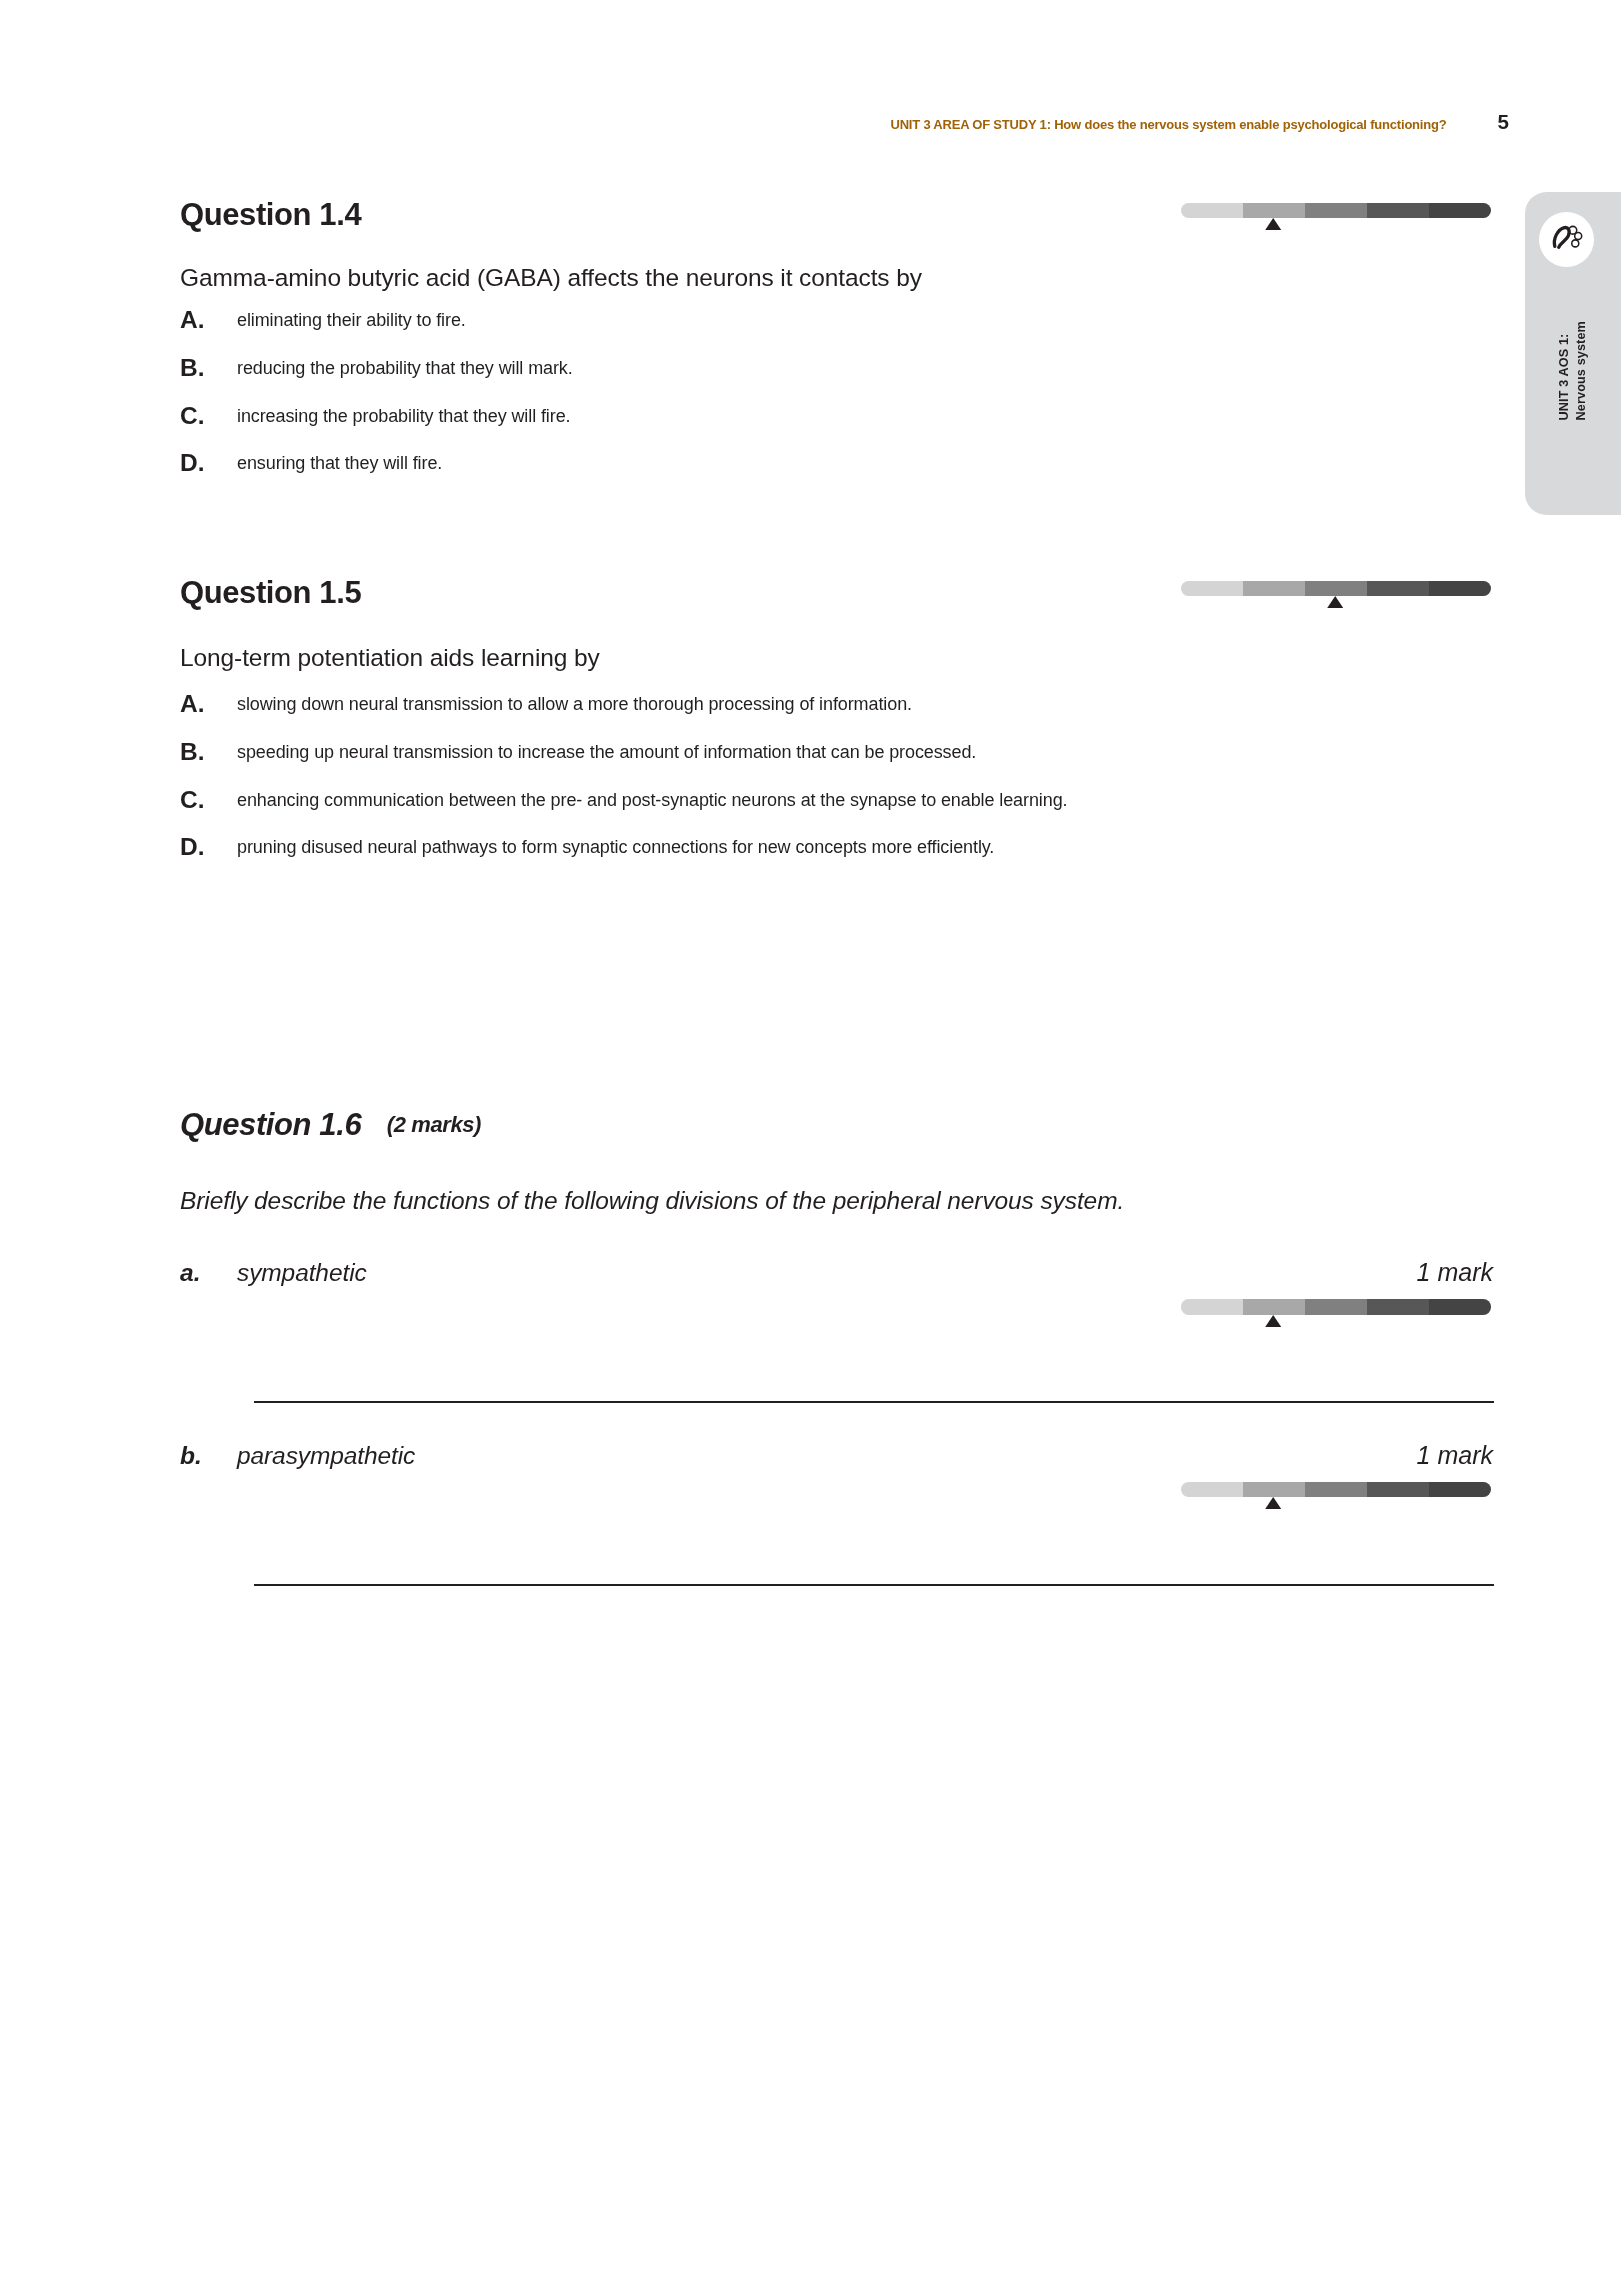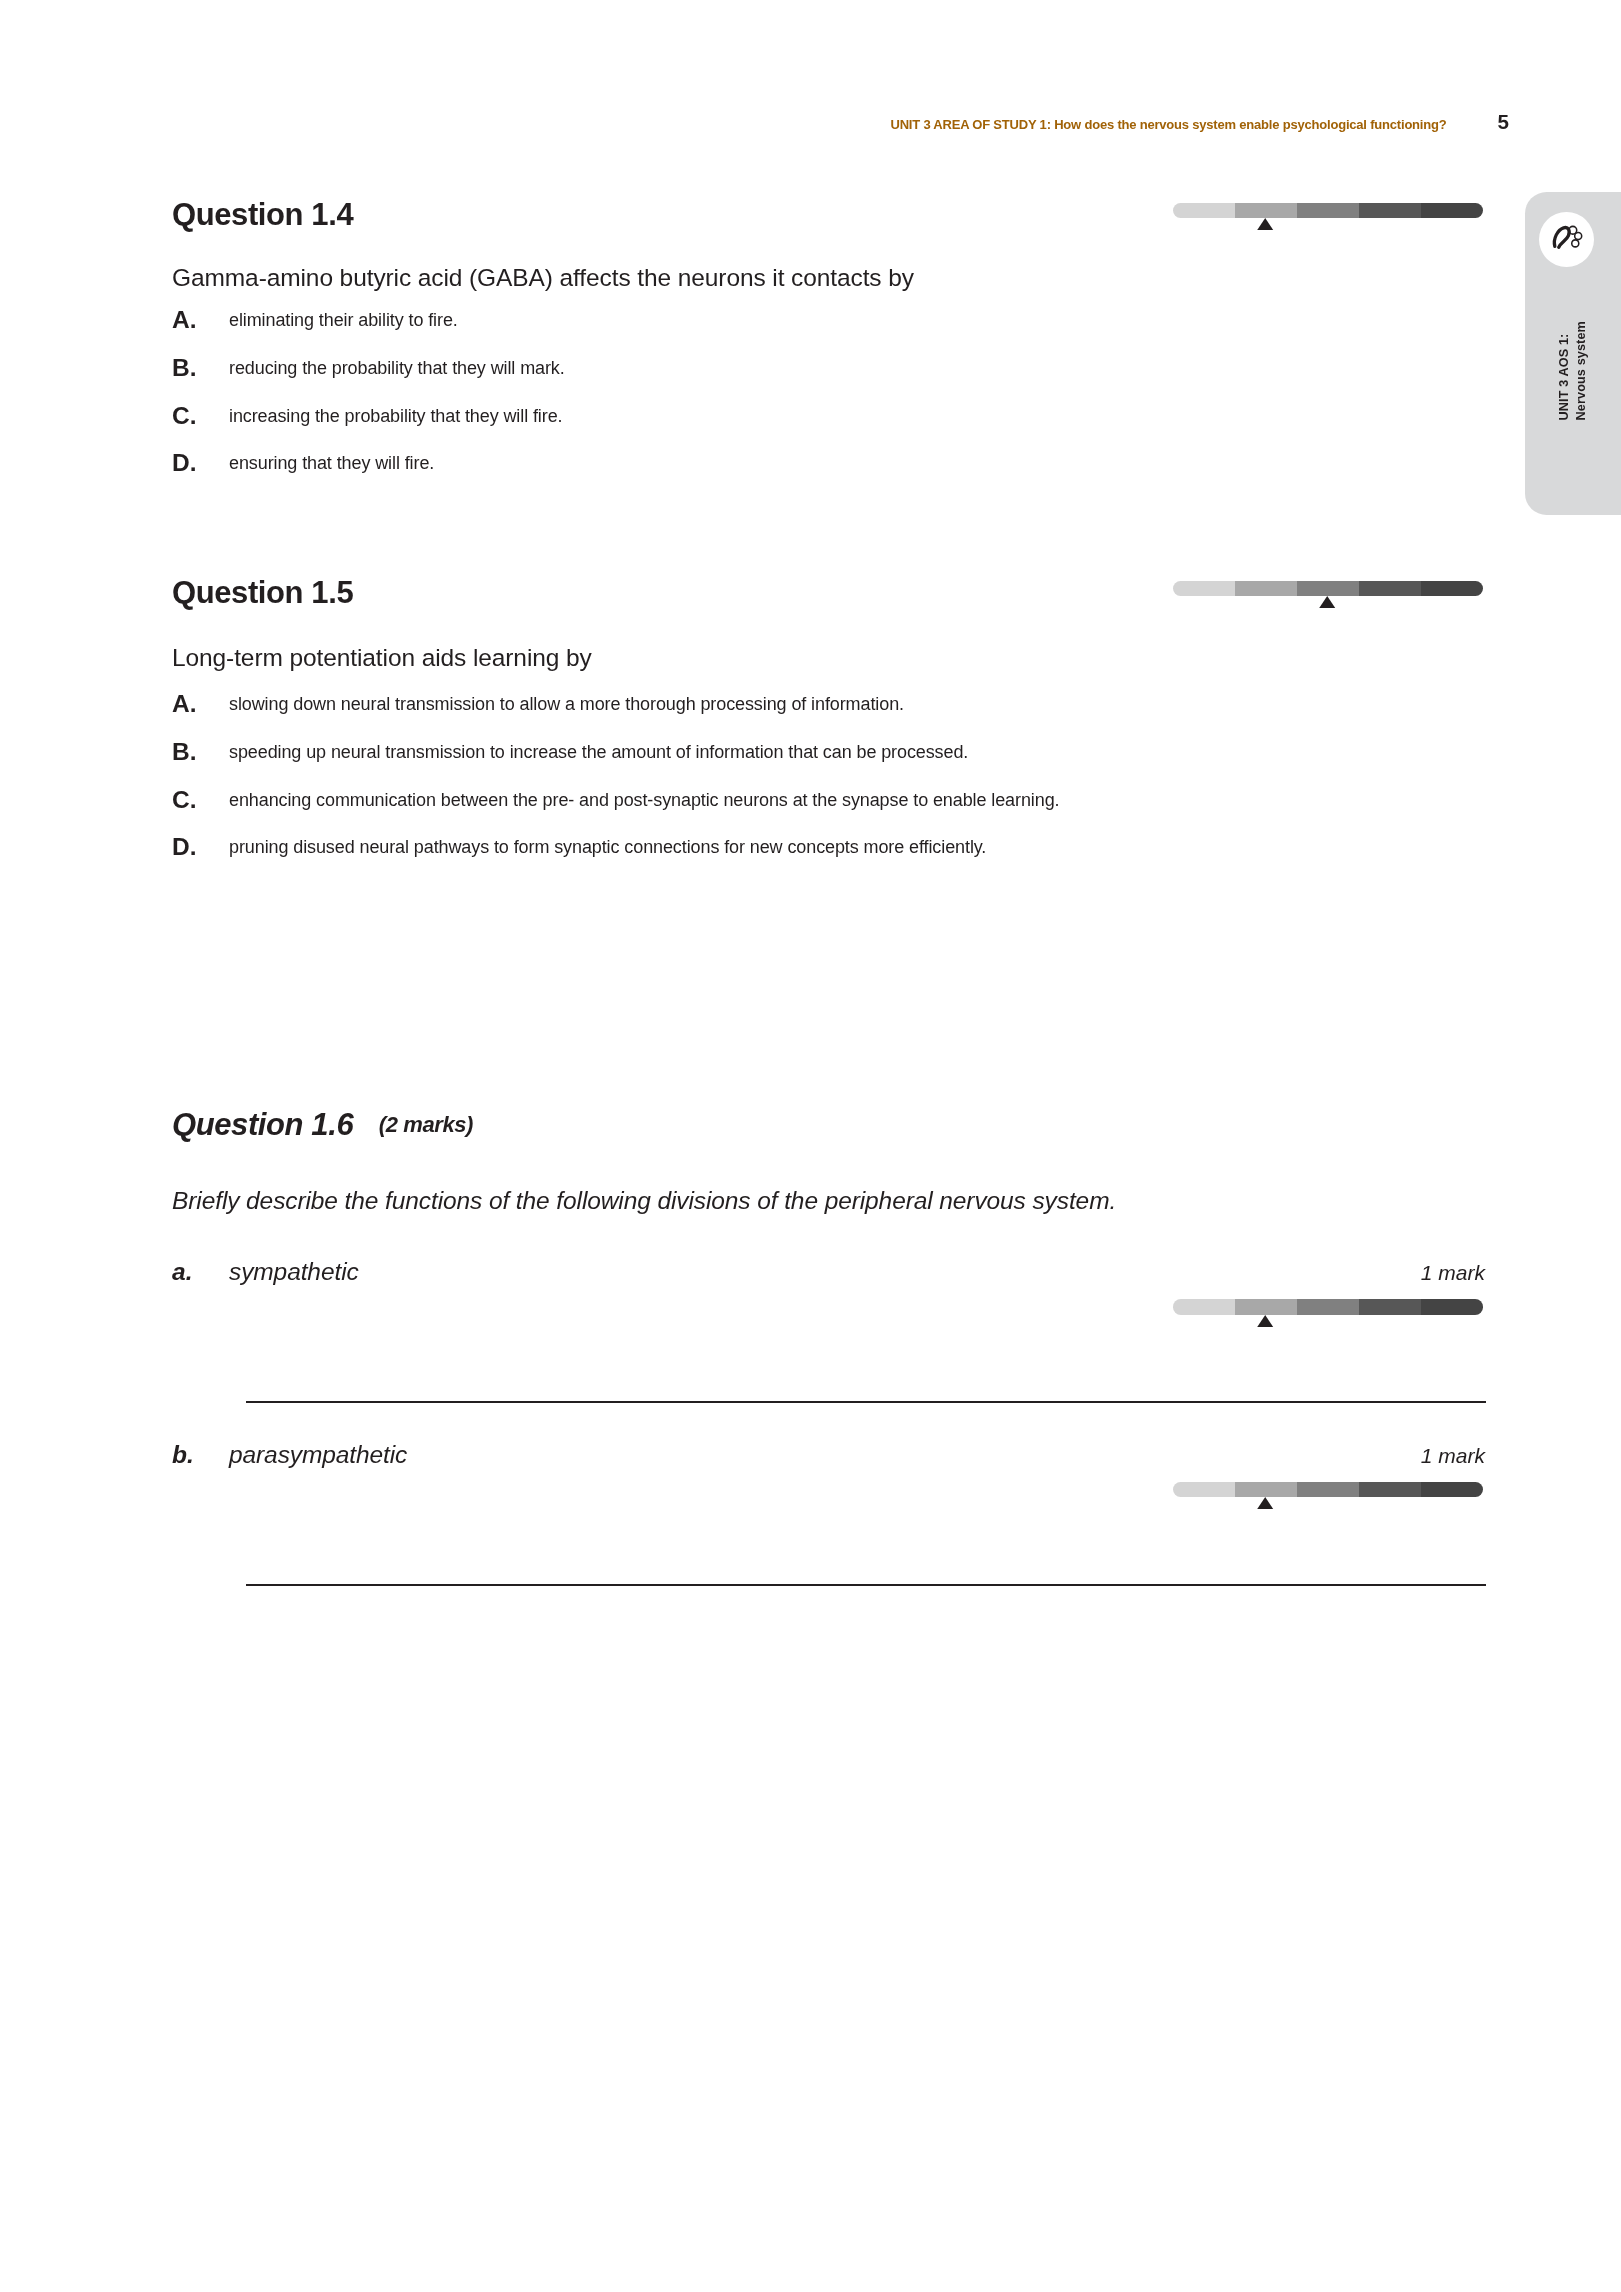--- a/index.html
+++ b/index.html
@@ -88,21 +88,21 @@
   }
 
   
   .page-body {
     position: absolute;
     top: 0;
     left: 0;
     width: 1621px;
   }
 
-  .q-block { position: absolute; left: 172px; width: 1313px; }
+  .q-block { position: absolute; left: 180px; width: 1313px; }
 
   .q-heading-row {
     display: flex;
     align-items: center;
     position: relative;
     height: 45px;
   }
   .q-heading {
     font-size: 31px;
     font-weight: bold;
@@ -190,21 +190,21 @@
     font-weight: bold;
     color: #231f20;
   }
   .subpart-text {
     font-size: 24.5px;
     color: #231f20;
     letter-spacing: -0.1px;
     flex: 1 1 auto;
   }
   .subpart-mark {
-    font-size: 21px;
+    font-size: 25px;
     color: #231f20;
     white-space: nowrap;
     text-align: right;
   }
   .answer-rule {
     position: absolute;
     left: 74px;
     width: 1240px;
     height: 2px;
     background: #231f20;

